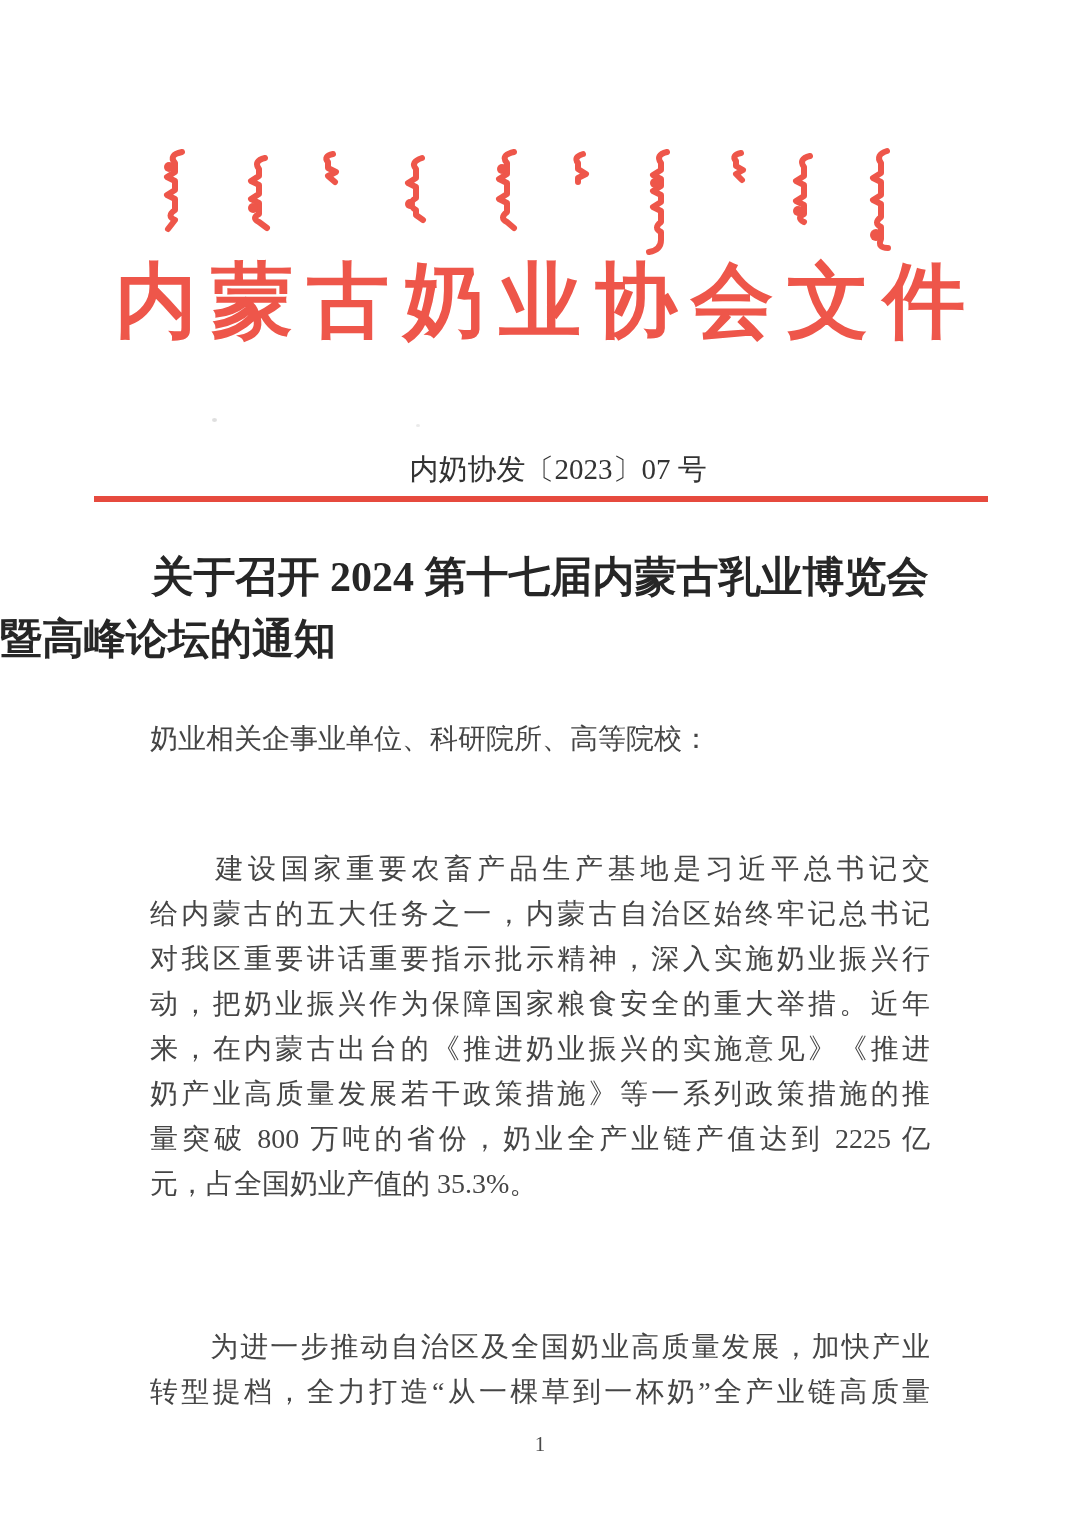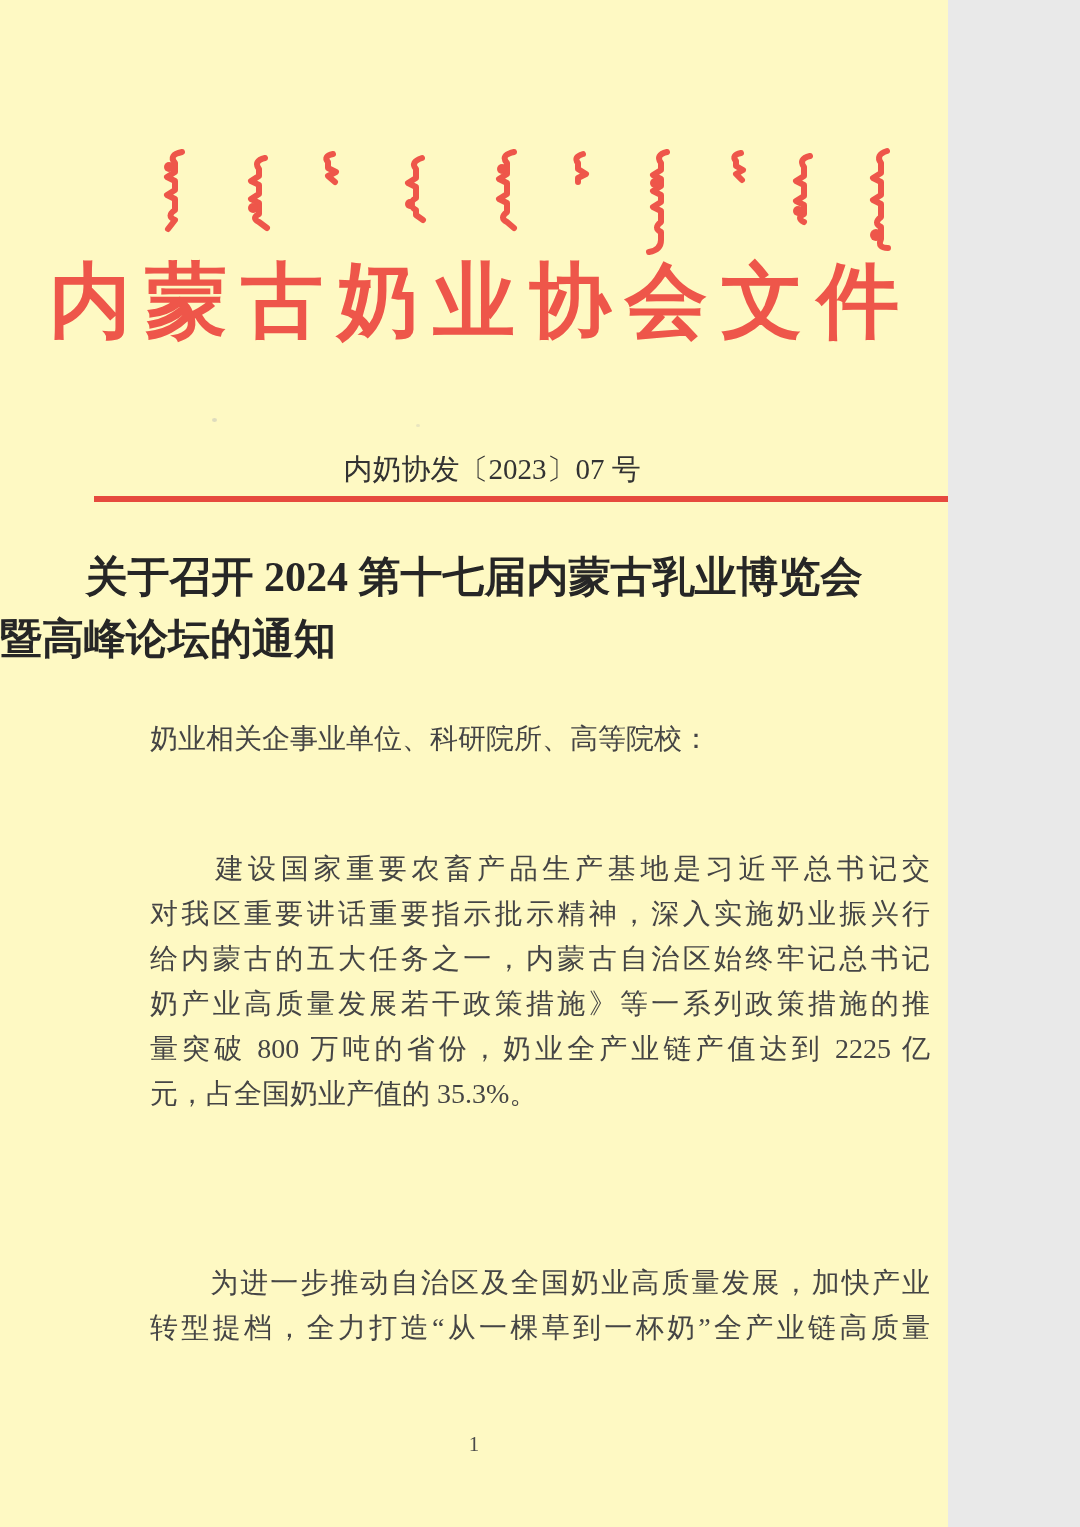--- a/index.html
+++ b/index.html
@@ -5,22 +5,22 @@
   :root{
     --header-red:#ee564a;
     --rule-red:#e64a3e;
     --title-ink:#262626;
     --body-ink:#454545;
     --page-number-ink:#4a4a4a;
   }
   html,body{margin:0;padding:0;background:#e9e9e9;}
   .page{
     position:relative;
-    width:948px;height:1527px;
-    background:#fef9c3;
+    width:1080px;height:1527px;
+    background:#ffffff;
     overflow:hidden;
     font-family:"Liberation Serif","DejaVu Serif",serif;
   }
   
   .mongolian{
     position:absolute;top:146px;left:150px;width:780px;height:114px;
     color:var(--header-red);
   }
   .mongolian path{fill:none;stroke:currentColor;stroke-width:6;stroke-linecap:round;stroke-linejoin:round;}
   .mongolian circle{fill:currentColor;}
@@ -53,21 +53,21 @@
   }
   .center-block .tline{text-align:center;text-align-last:center;}
   
   .body-block{
     position:absolute;left:150px;width:780px;
     font-size:28px;line-height:45px;
     color:var(--body-ink);
   }
   .salutation{top:716px;}
   .para1{top:846px;}
-  .para2{top:1260px;}
+  .para2{top:1324px;}
   .justify-block .tline{text-align:justify;text-align-last:justify;}
   .tline{height:45px;overflow:hidden;white-space:nowrap;}
   .notice-title .tline{height:62px;}
   .tline.line-left{text-align-last:left;}
   
   .page-number{
     position:absolute;top:1430px;left:0;right:0;
     text-align:center;
     font-size:21px;line-height:28px;
     color:var(--page-number-ink);
@@ -136,22 +136,24 @@
       <div class="tline">关于召开 2024 第十七届内蒙古乳业博览会</div>
       <div class="tline line-left">暨高峰论坛的通知</div>
     </div>
 
   <div class="body-block salutation justify-block">
       <div class="tline line-left">奶业相关企事业单位、科研院所、高等院校：</div>
     </div>
 
   <div class="body-block para1 justify-block">
       <div class="tline">　　建设国家重要农畜产品生产基地是习近平总书记交</div>
+      <div class="tline">给内蒙古的五大任务之一，内蒙古自治区始终牢记总书记</div>
       <div class="tline">对我区重要讲话重要指示批示精神，深入实施奶业振兴行</div>
-      <div class="tline">给内蒙古的五大任务之一，内蒙古自治区始终牢记总书记</div>
+      <div class="tline">动，把奶业振兴作为保障国家粮食安全的重大举措。近年</div>
+      <div class="tline">来，在内蒙古出台的《推进奶业振兴的实施意见》《推进</div>
       <div class="tline">奶产业高质量发展若干政策措施》等一系列政策措施的推</div>
       <div class="tline">量突破 800 万吨的省份，奶业全产业链产值达到 2225 亿</div>
       <div class="tline line-left">元，占全国奶业产值的 35.3%。</div>
     </div>
 
   <div class="body-block para2 justify-block">
       <div class="tline">　　为进一步推动自治区及全国奶业高质量发展，加快产业</div>
       <div class="tline">转型提档，全力打造“从一棵草到一杯奶”全产业链高质量</div>
     </div>
 

